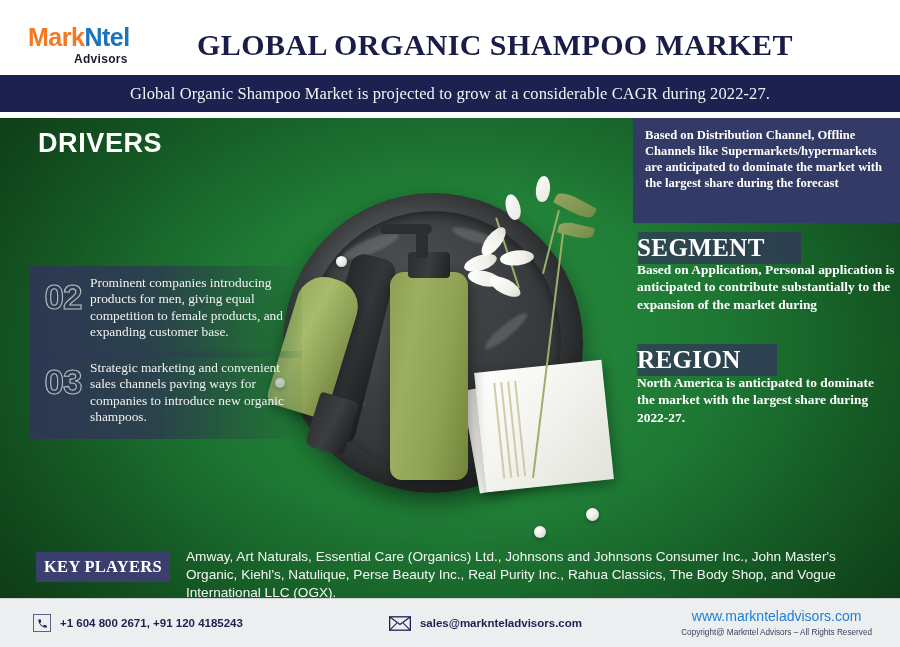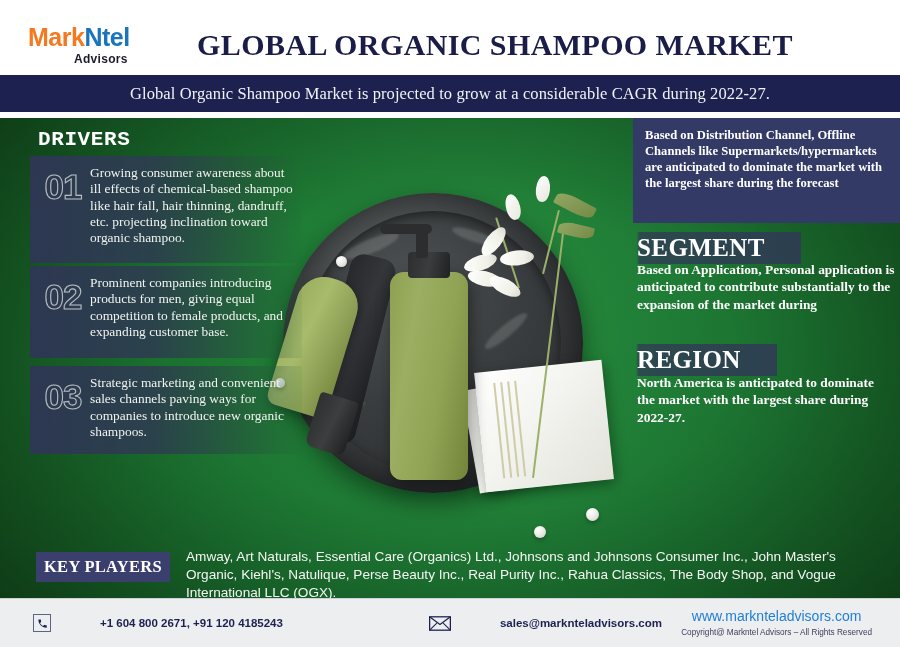--- a/index.html
+++ b/index.html
@@ -235,40 +235,40 @@
     border-radius: 50%;
     background: radial-gradient(circle at 32% 28%, #ffffff 0%, #ededea 45%, #c9c9c4 100%);
     box-shadow: 0 2px 4px rgba(0,0,0,0.3);
   }
 
   
   .drivers-heading {
     position: absolute;
     left: 38px; top: 10px;
     color: #ffffff;
-    font-family: Liberation Mono, monospace;
-    font-weight: bold;
-    font-size: 21px;
+    font-family: Liberation Sans, sans-serif;
+    font-weight: bold;
+    font-size: 27px;
     letter-spacing: 0.6px;
     z-index: 3;
   }
   .driver-card {
     position: absolute;
     left: 30px;
     width: 272px;
     background: linear-gradient(90deg, rgba(46,54,84,0.96) 0%, rgba(44,62,78,0.92) 45%, rgba(38,84,62,0.55) 80%, rgba(30,110,52,0.08) 100%);
     display: flex;
     align-items: flex-start;
     padding: 7px 8px 7px 6px;
     box-sizing: border-box;
     z-index: 3;
   }
   #driver-1 { top: 38px;  height: 107px; }
   #driver-2 { top: 148px; height: 92px; }
-  #driver-3 { top: 248px; height: 88px; }
+  #driver-3 { top: 233px; height: 88px; }
   .driver-num {
     width: 54px;
     flex: 0 0 54px;
     font-family: "Liberation Sans", sans-serif;
     font-weight: bold;
     font-size: 35px;
     line-height: 1;
     color: transparent;
     -webkit-text-stroke: 1.1px rgba(225,232,228,0.75);
     text-align: center;
@@ -379,21 +379,20 @@
     display: flex;
     align-items: center;
   }
   .footer-item {
     display: flex;
     align-items: center;
     font-family: "Liberation Sans", sans-serif;
     font-size: 11.5px;
     font-weight: bold;
     color: #1d2150;
-    gap: 40px;
   }
   #footer-phone { margin-left: 33px; }
   #footer-email { margin-left: 146px; }
   .icon-box {
     width: 18px; height: 18px;
     border: 1px solid #5d6287;
     display: flex;
     align-items: center;
     justify-content: center;
     margin-right: 9px;
@@ -485,24 +484,20 @@
       </div>
 
       <div class="pearl" style="left:68px; top:88px; width:11px; height:11px;"></div>
       <div class="pearl" style="left:7px; top:210px; width:10px; height:10px;"></div>
       <div class="pearl" style="left:318px; top:340px; width:13px; height:13px;"></div>
       <div class="pearl" style="left:266px; top:358px; width:12px; height:12px;"></div>
     </div>
 
     <div class="drivers-heading">DRIVERS</div>
 
-    <div class="driver-card" id="driver-1">
-      <div class="driver-num">01</div>
-      <div class="driver-text">Growing consumer awareness about ill effects of chemical-based shampoo like hair fall, hair thinning, dandruff, etc. projecting inclination toward organic shampoo.</div>
-    </div>
 
     <div class="driver-card" id="driver-2">
       <div class="driver-num">02</div>
       <div class="driver-text">Prominent companies introducing products for men, giving equal competition to female products, and expanding customer base.</div>
     </div>
 
     <div class="driver-card" id="driver-3">
       <div class="driver-num">03</div>
       <div class="driver-text">Strategic marketing and convenient sales channels paving ways for companies to introduce new organic shampoos.</div>
     </div>

